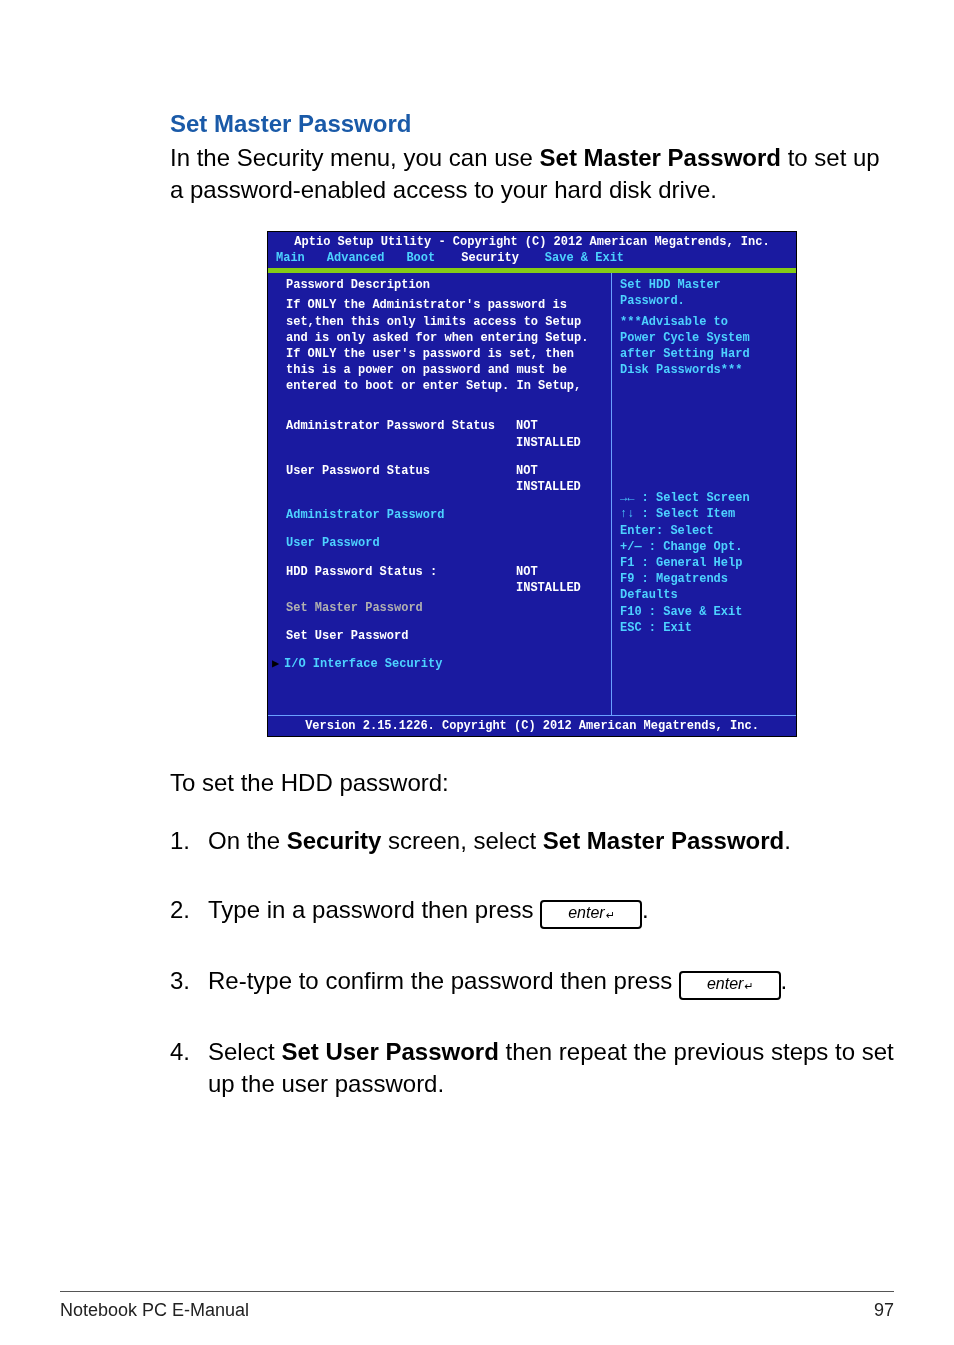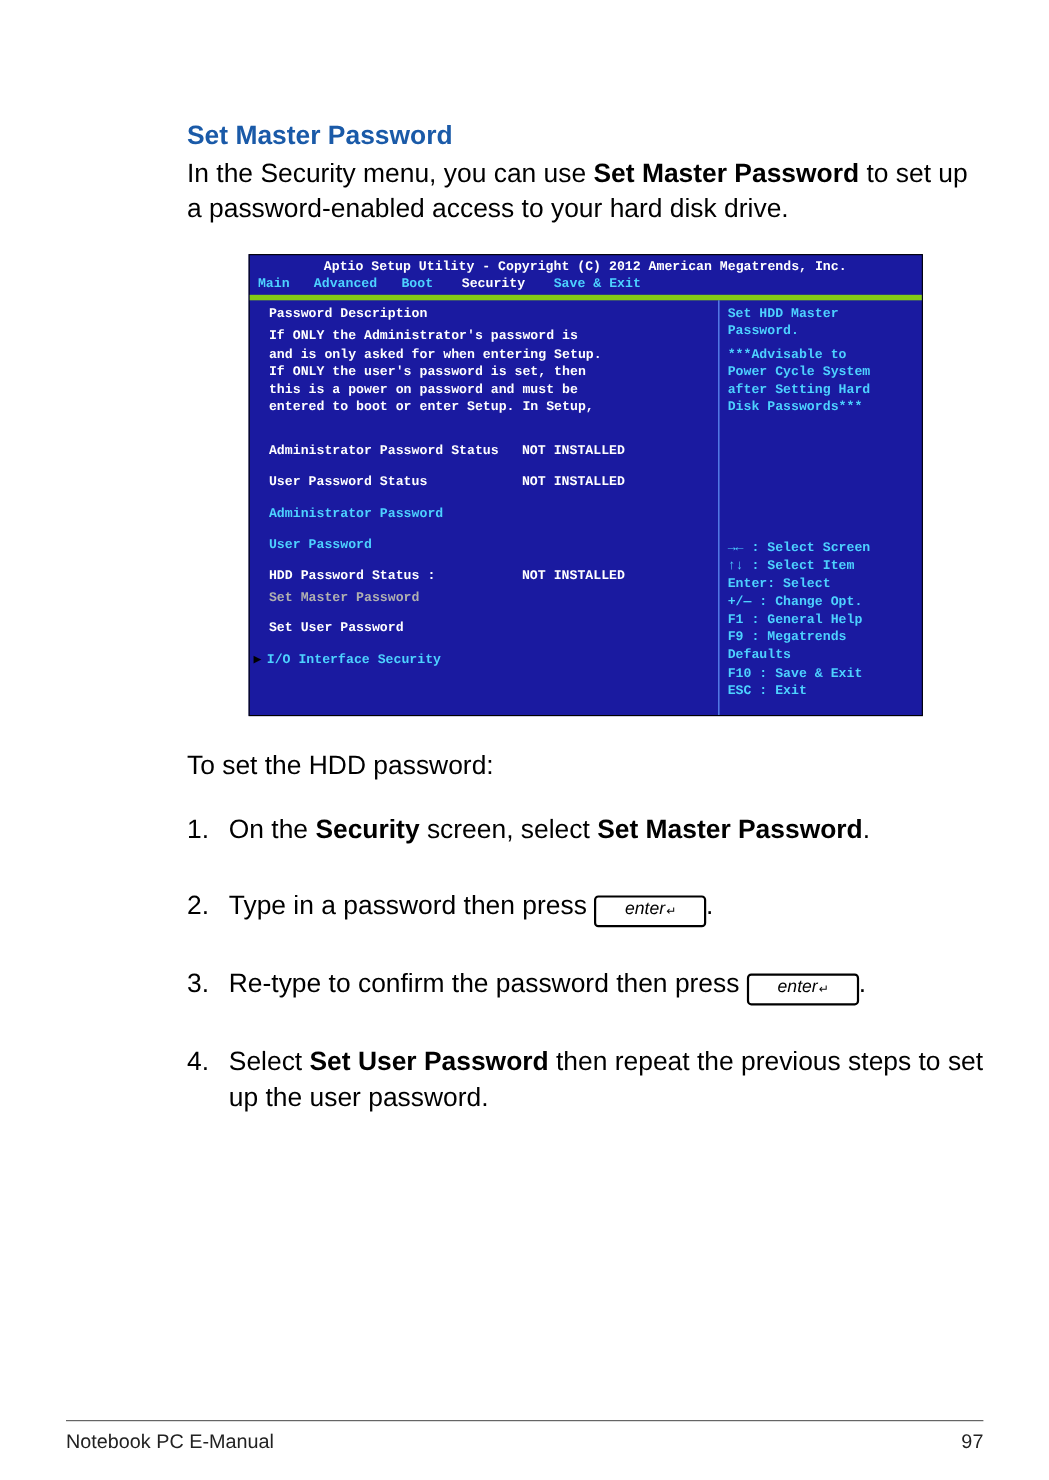--- a/index.html
+++ b/index.html
@@ -20,21 +20,21 @@
     font-size: 24px;
     margin-bottom: 4px;
   }
   .body-text {
     font-size: 24px;
     line-height: 1.35;
     font-weight: 400;
   }
   .bios-box {
     margin: 24px auto 30px auto;
-    width: 613px;
+    width: 530px;
     background: #1a1aa0;
     border: 1px solid #000;
     font-family: "Courier New", monospace;
     font-size: 12px;
     line-height: 1.35;
     color: #fff;
     font-weight: bold;
   }
   .bios-title {
     text-align: center;
@@ -139,20 +139,21 @@
   <div class="bios-box">
     <div class="bios-title">Aptio Setup Utility - Copyright (C) 2012 American Megatrends, Inc.</div>
     <div class="bios-tabs">
       <span>Main</span><span>Advanced</span><span>Boot</span><span class="active">Security</span><span>Save &amp; Exit</span>
     </div>
     <div class="bios-body">
       <div class="bios-left">
         <div class="bios-white">Password Description</div>
         <div class="bios-sbreak"></div>
         <div class="bios-white">If ONLY the Administrator's password is</div>
+        <div class="bios-white">set,then this only limits access to Setup</div>
         <div class="bios-white">and is only asked for when entering Setup.</div>
         <div class="bios-white">If ONLY the user's password is set, then</div>
         <div class="bios-white">this is a power on password and must be</div>
         <div class="bios-white">entered to boot or enter Setup. In Setup,</div>
         <div class="bios-break"></div>
         <div class="bios-break"></div>
         <div class="row bios-white">
             <span class="lbl">Administrator Password Status</span>
             <span class="val">NOT INSTALLED</span>
           </div>
@@ -193,20 +194,21 @@
         <div class="bios-cyan">↑↓  : Select Item</div>
         <div class="bios-cyan">Enter: Select</div>
         <div class="bios-cyan">+/—  : Change Opt.</div>
         <div class="bios-cyan">F1   : General Help</div>
         <div class="bios-cyan">F9   : Megatrends</div>
         <div class="bios-cyan">Defaults</div>
         <div class="bios-cyan">F10  : Save &amp; Exit</div>
         <div class="bios-cyan">ESC  : Exit</div>
       </div>
     </div>
+    <div class="bios-footer">Version 2.15.1226. Copyright (C) 2012 American Megatrends, Inc.</div>
   </div>
 
   <p class="body-text">To set the HDD password:</p>
 
   <div class="steps">
     <div class="step-row">
       <div class="step-num">1.</div>
       <div class="step-text">
         <span>On the </span><b>Security</b><span> screen, select </span><b>Set Master Password</b><span>.</span>
       </div>

